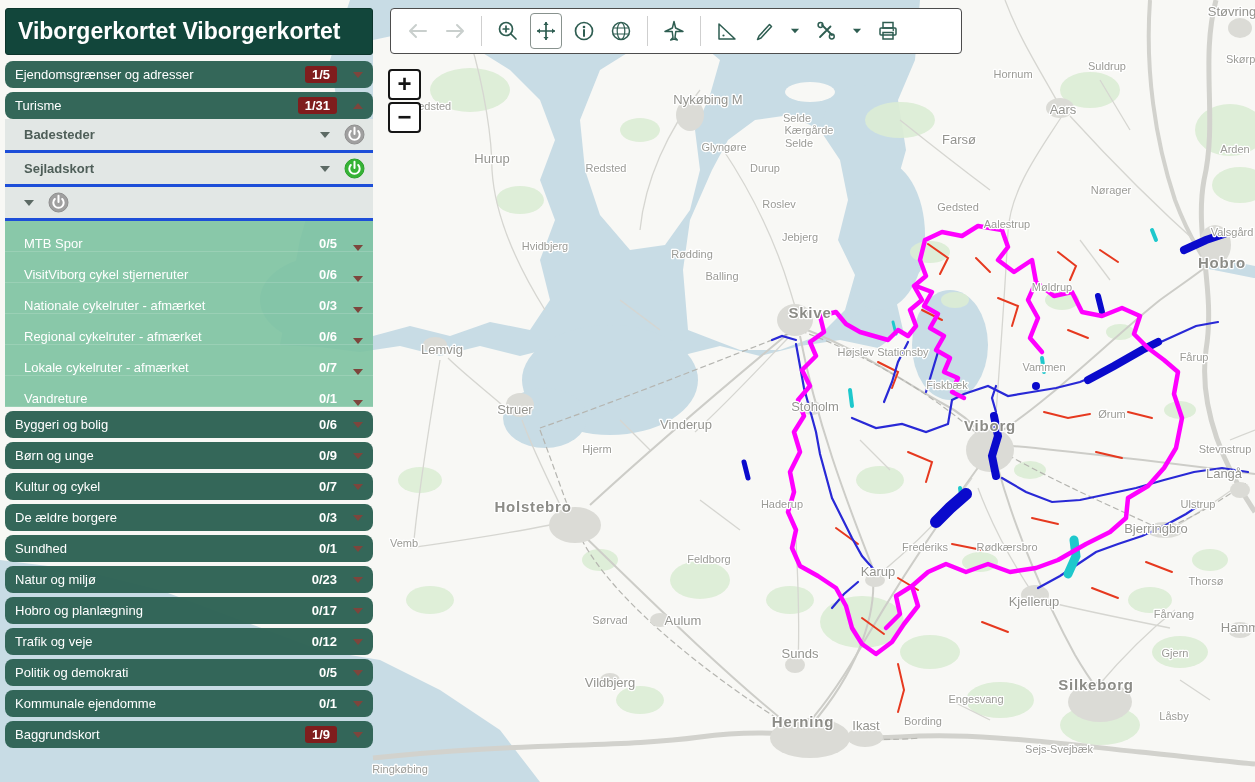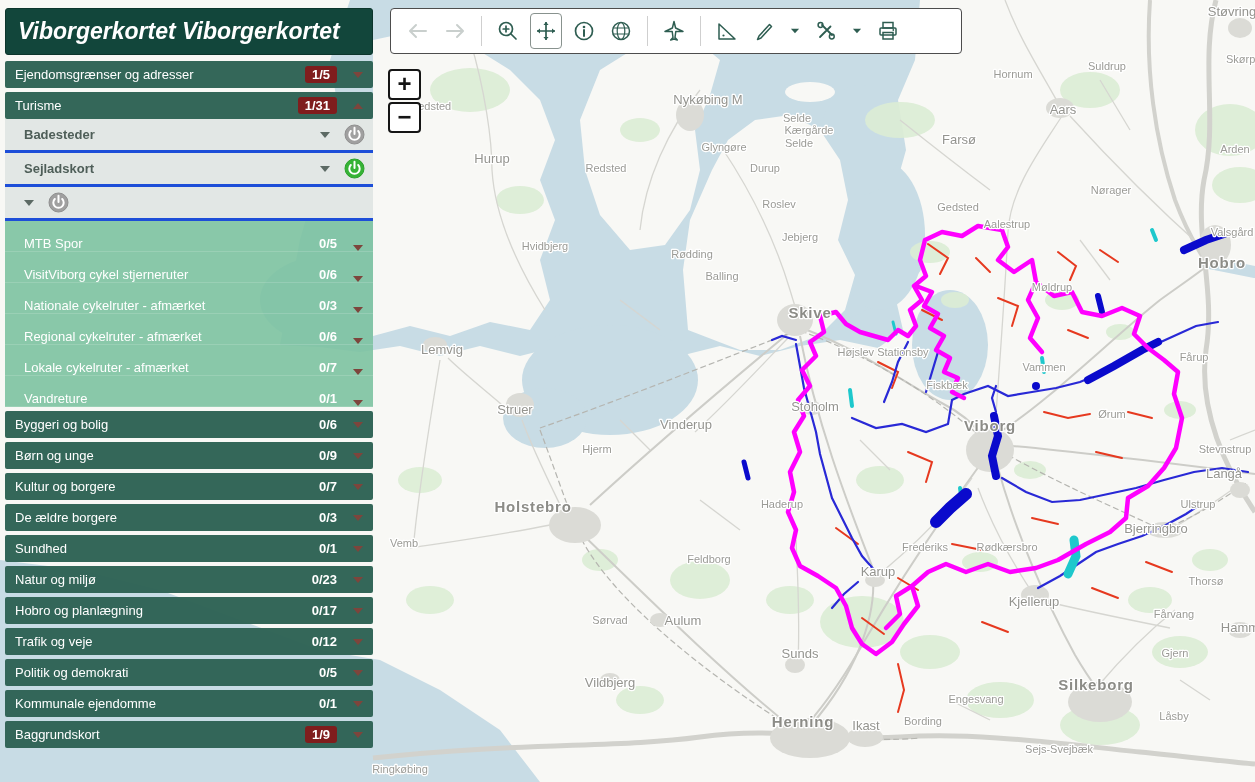--- a/index.html
+++ b/index.html
@@ -4,22 +4,22 @@
 <style>
   html,body{margin:0;padding:0;background:#e8eef0;font-family:"Liberation Sans",sans-serif;}
   #stage{position:relative;width:1255px;height:782px;overflow:hidden;background:#f8f8f6;}
   #map-svg{position:absolute;left:0;top:0;}
   .lbl{font-family:"Liberation Sans",sans-serif;font-size:11px;fill:#9b9b96;paint-order:stroke;stroke:#ffffff;stroke-width:2.5px;stroke-linejoin:round;}
   .lbl.m{font-size:13px;fill:#94948f;}
   .lbl.c{font-size:15px;font-weight:bold;fill:#8c8c87;letter-spacing:.8px;}
   
   #sidebar{position:absolute;left:5px;top:8px;width:368px;}
   .s-title{background:#12463b;border:1px solid #0c352c;border-radius:3px;color:#fff;
-    font-size:23px;font-weight:bold;padding:9px 12px;margin-bottom:6px;white-space:nowrap;font-style:italic;}
-  .cat-row{position:relative;height:27px;background:rgba(45,98,84,.97);margin-bottom:4px;border-radius:2px;
+    font-size:23px;font-weight:bold;padding:9px 12px;margin-bottom:6px;white-space:nowrap;}
+  .cat-row{position:relative;height:27px;background:rgba(45,98,84,.97);margin-bottom:4px;border-radius:8px;
     display:flex;align-items:center;padding:0 10px;color:#fff;font-size:13px;cursor:pointer;}
   .cat-label{flex:1;white-space:nowrap;overflow:hidden;}
   .cat-count{font-weight:bold;margin-right:16px;}
   .cat-row.badged .cat-count{background:#7f1d1d;padding:1px 7px;border-radius:3px;}
   .caret{width:0;height:0;border-left:5px solid transparent;border-right:5px solid transparent;
     border-top:6px solid #7d453c;}
   .caret.up{border-top:none;border-bottom:6px solid #7d453c;}
   .caret.gray{border-top-color:#5c6a64;}
   #turisme-panel{margin:-4px 0 4px 0;}
   .layer-row{height:31px;background:#e2e7e5;border-bottom:3px solid #1d4ed8;display:flex;align-items:center;
@@ -476,21 +476,21 @@
           <span class="cat-label">Byggeri og bolig</span>
           <span class="cat-count">0/6</span>
           <span class="caret"></span>
         </div>
         <div class="cat-row">
           <span class="cat-label">Børn og unge</span>
           <span class="cat-count">0/9</span>
           <span class="caret"></span>
         </div>
         <div class="cat-row">
-          <span class="cat-label">Kultur og borgere</span>
+          <span class="cat-label">Kultur og cykel</span>
           <span class="cat-count">0/7</span>
           <span class="caret"></span>
         </div>
         <div class="cat-row">
           <span class="cat-label">De ældre borgere</span>
           <span class="cat-count">0/3</span>
           <span class="caret"></span>
         </div>
         <div class="cat-row">
           <span class="cat-label">Sundhed</span>

